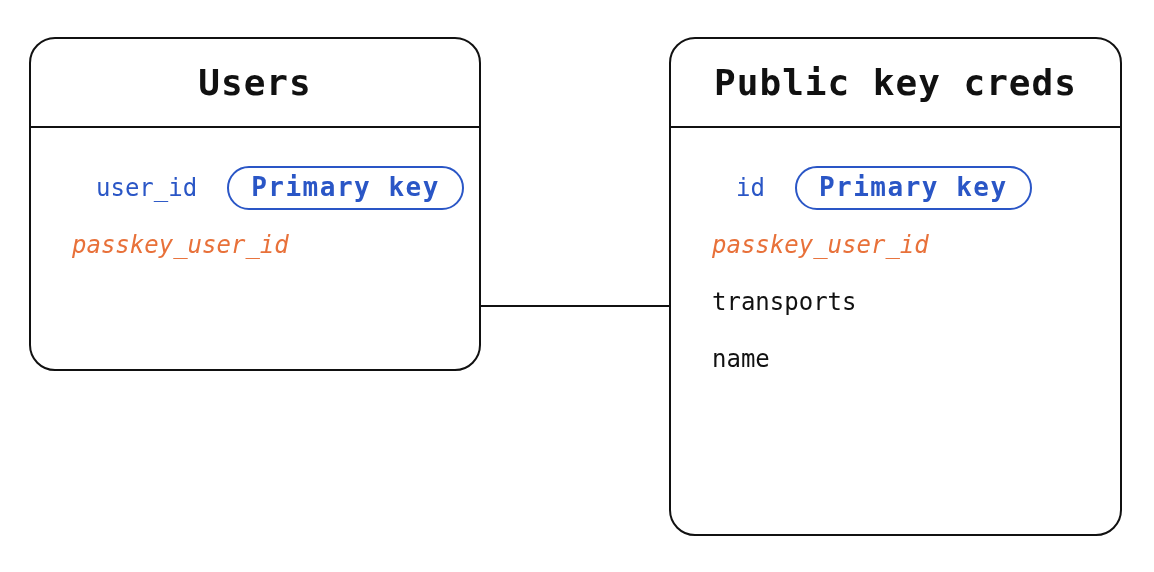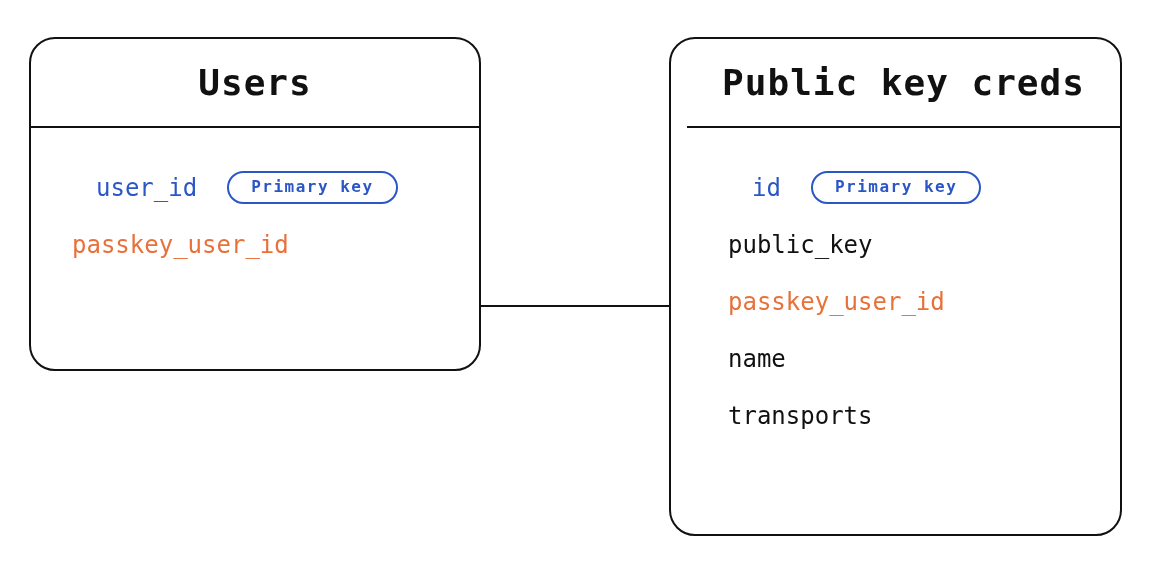--- a/index.html
+++ b/index.html
@@ -26,43 +26,43 @@
     width: 190px; height: 2px;
     background: var(--line-color);
   }
   .table-box {
     position: absolute;
     background: var(--background);
     border: 2px solid var(--line-color);
     border-radius: 26px;
   }
   .table-users { left: 29px; top: 37px; width: 452px; height: 334px; }
-  .table-creds { left: 669px; top: 37px; width: 453px; height: 499px; padding-left: 16px; }
+  .table-creds { left: 669px; top: 37px; width: 453px; height: 499px; }
   .table-title {
     height: 89px;
     border-bottom: 2px solid var(--line-color);
     display: flex; align-items: center; justify-content: center;
     font-size: 36px; font-weight: bold; letter-spacing: 1px;
     color: var(--text-color);
   }
   .table-fields { padding: 31px 0 0 41px; }
   .field-row {
     height: 57px;
     display: flex; align-items: center; gap: 30px;
   }
   .field-name {
     font-size: 24px;
     color: var(--text-color);
     white-space: nowrap;
   }
   .field-name.pk { color: var(--primary-key-blue); margin-left: 24px; }
-  .field-name.fk { color: var(--foreign-key-orange); }
+  .field-name.fk { color: var(--foreign-key-orange); font-style: italic; }
   .pk-badge {
     display: inline-flex; align-items: center;
-    font-size: 16px; font-weight: bold; letter-spacing: 1.5px;
+    font-size: 26px; font-weight: bold; letter-spacing: 1.5px;
     color: var(--primary-key-blue);
     border: 2px solid var(--primary-key-blue);
     border-radius: 999px;
     padding: 4px 22px 6px 22px;
     white-space: nowrap;
   }
 </style>
 </head>
 <body>
 
@@ -84,27 +84,24 @@
   </section>
 
   <section class="table-box table-creds">
     <header class="table-title">Public key creds</header>
     <div class="table-fields">
       <div class="field-row">
         <span class="field-name pk">id</span>
         <span class="pk-badge">Primary key</span>
       </div>
       <div class="field-row">
-        <span class="field-name">public_key</span>
-      </div>
-      <div class="field-row">
         <span class="field-name fk">passkey_user_id</span>
       </div>
       <div class="field-row">
-        <span class="field-name">name</span>
+        <span class="field-name">transports</span>
       </div>
       <div class="field-row">
-        <span class="field-name">transports</span>
+        <span class="field-name">name</span>
       </div>
     </div>
   </section>
 
 </div>
 
 </body></html>

